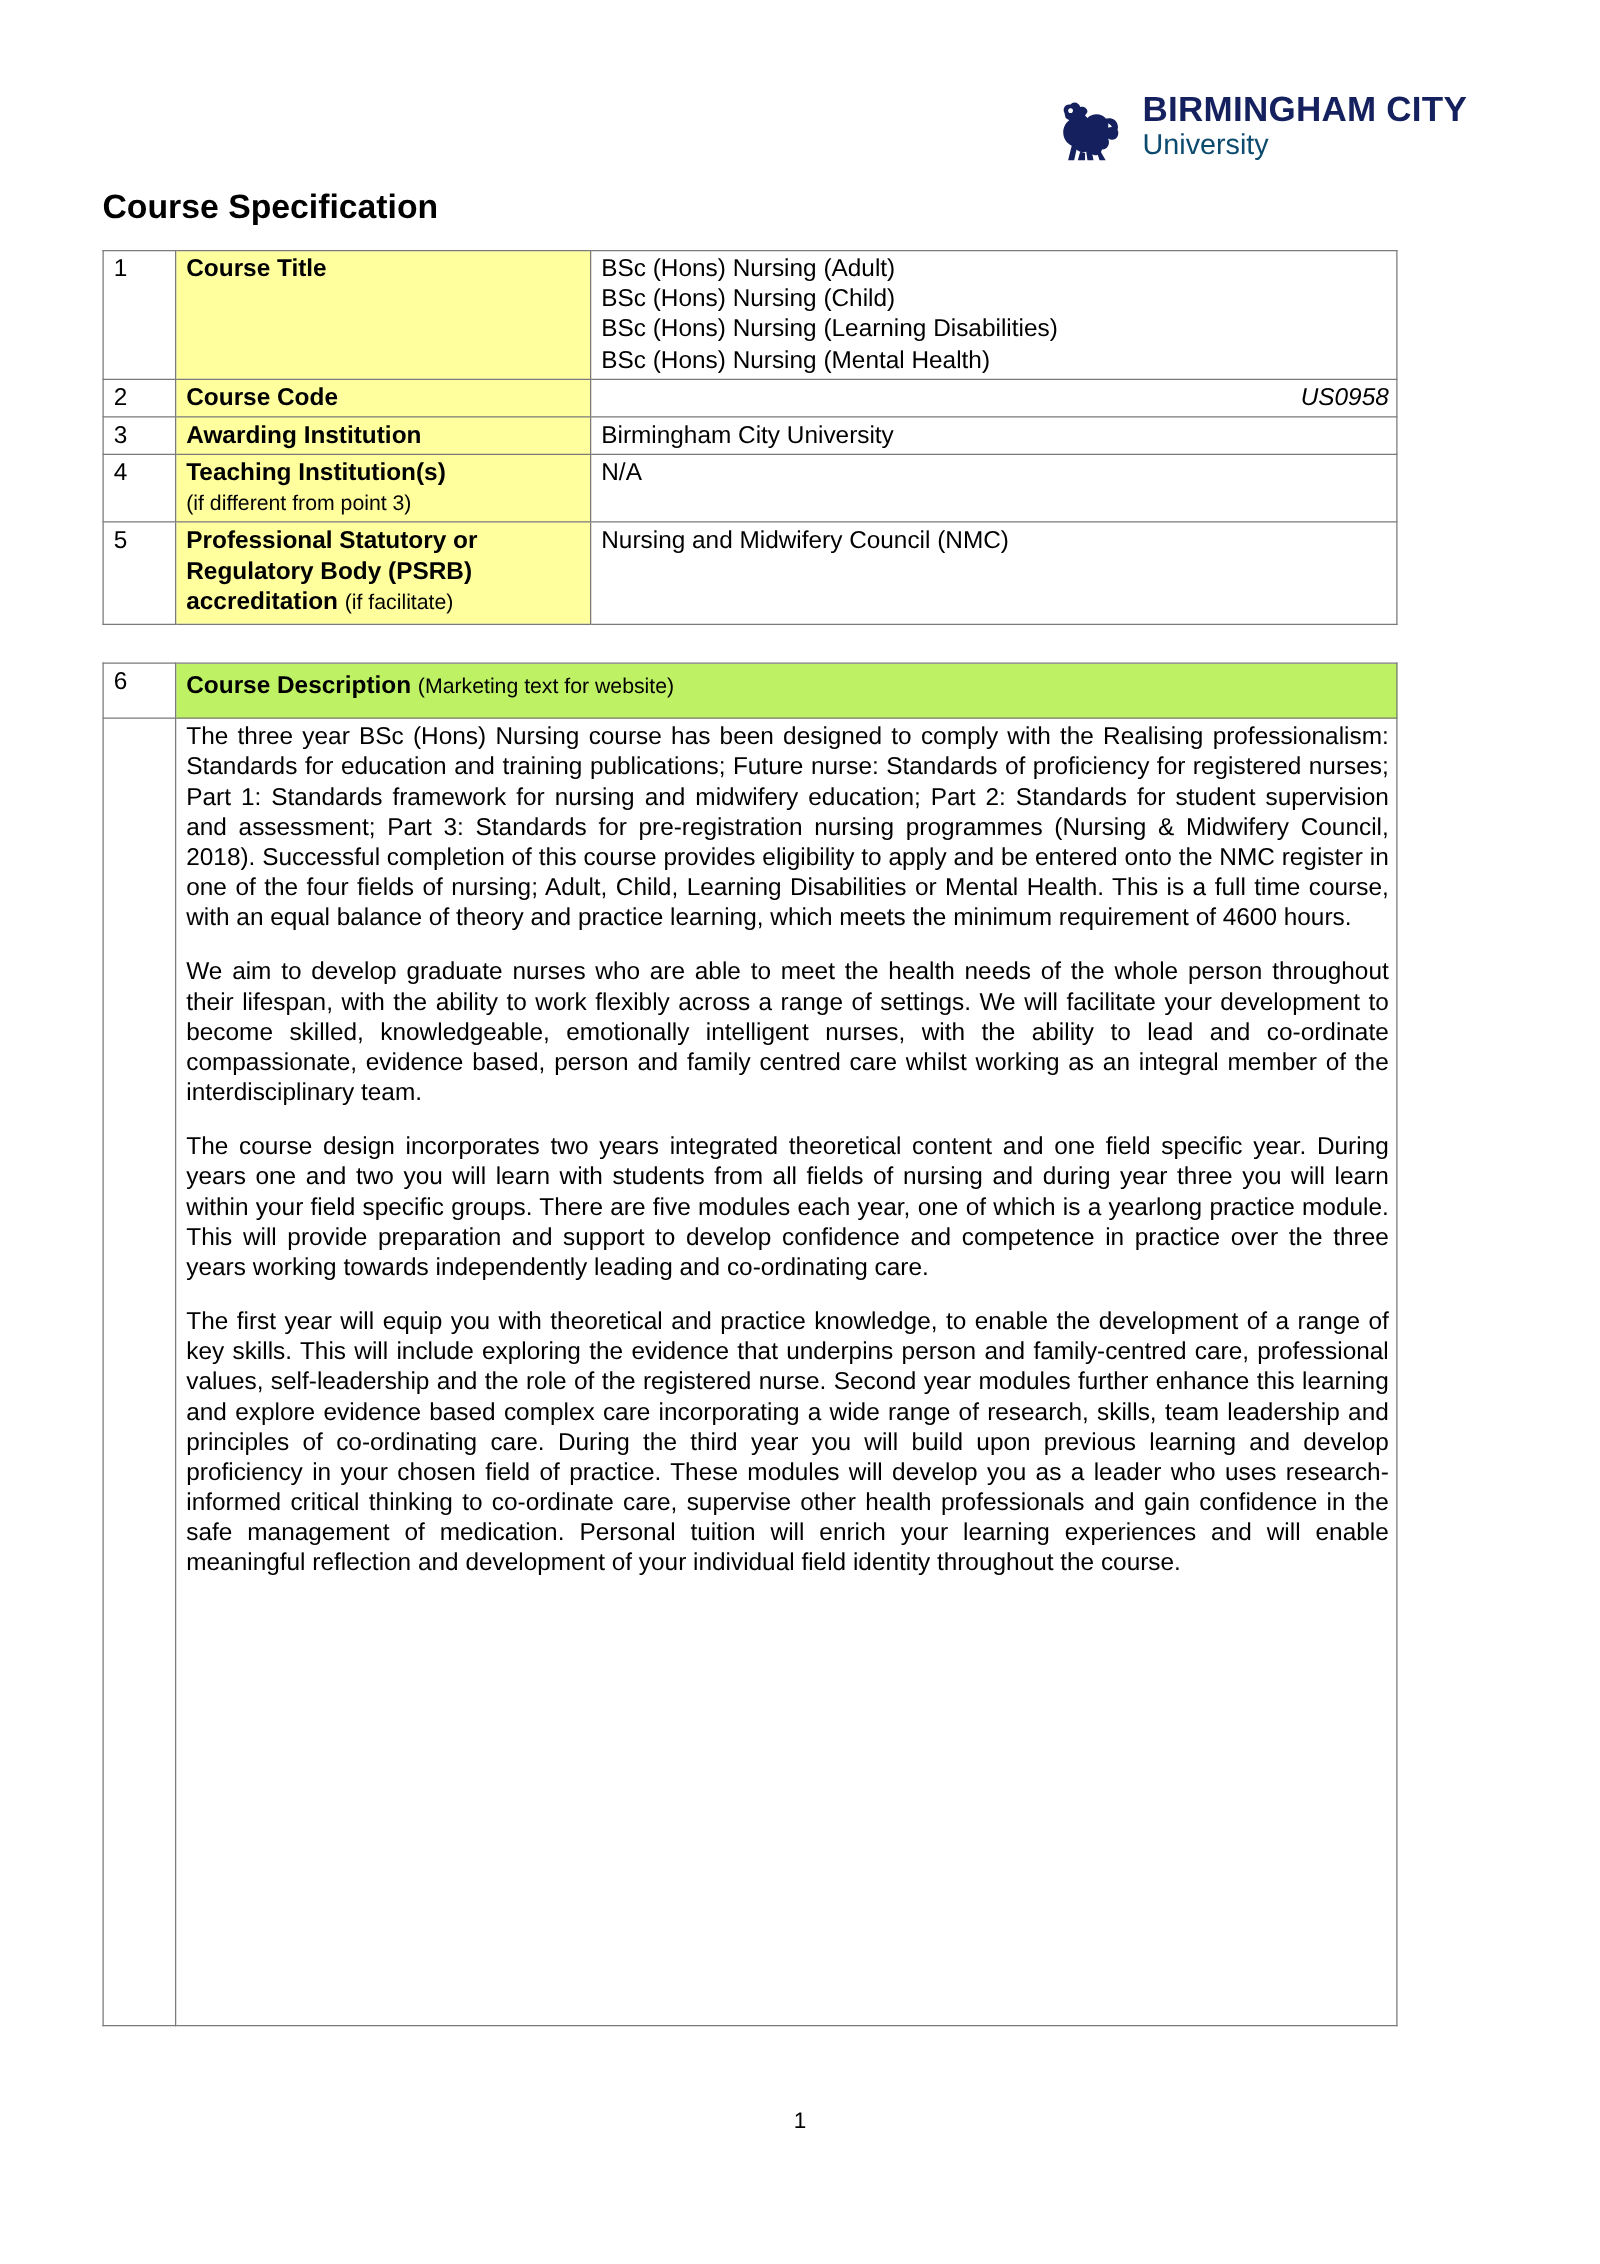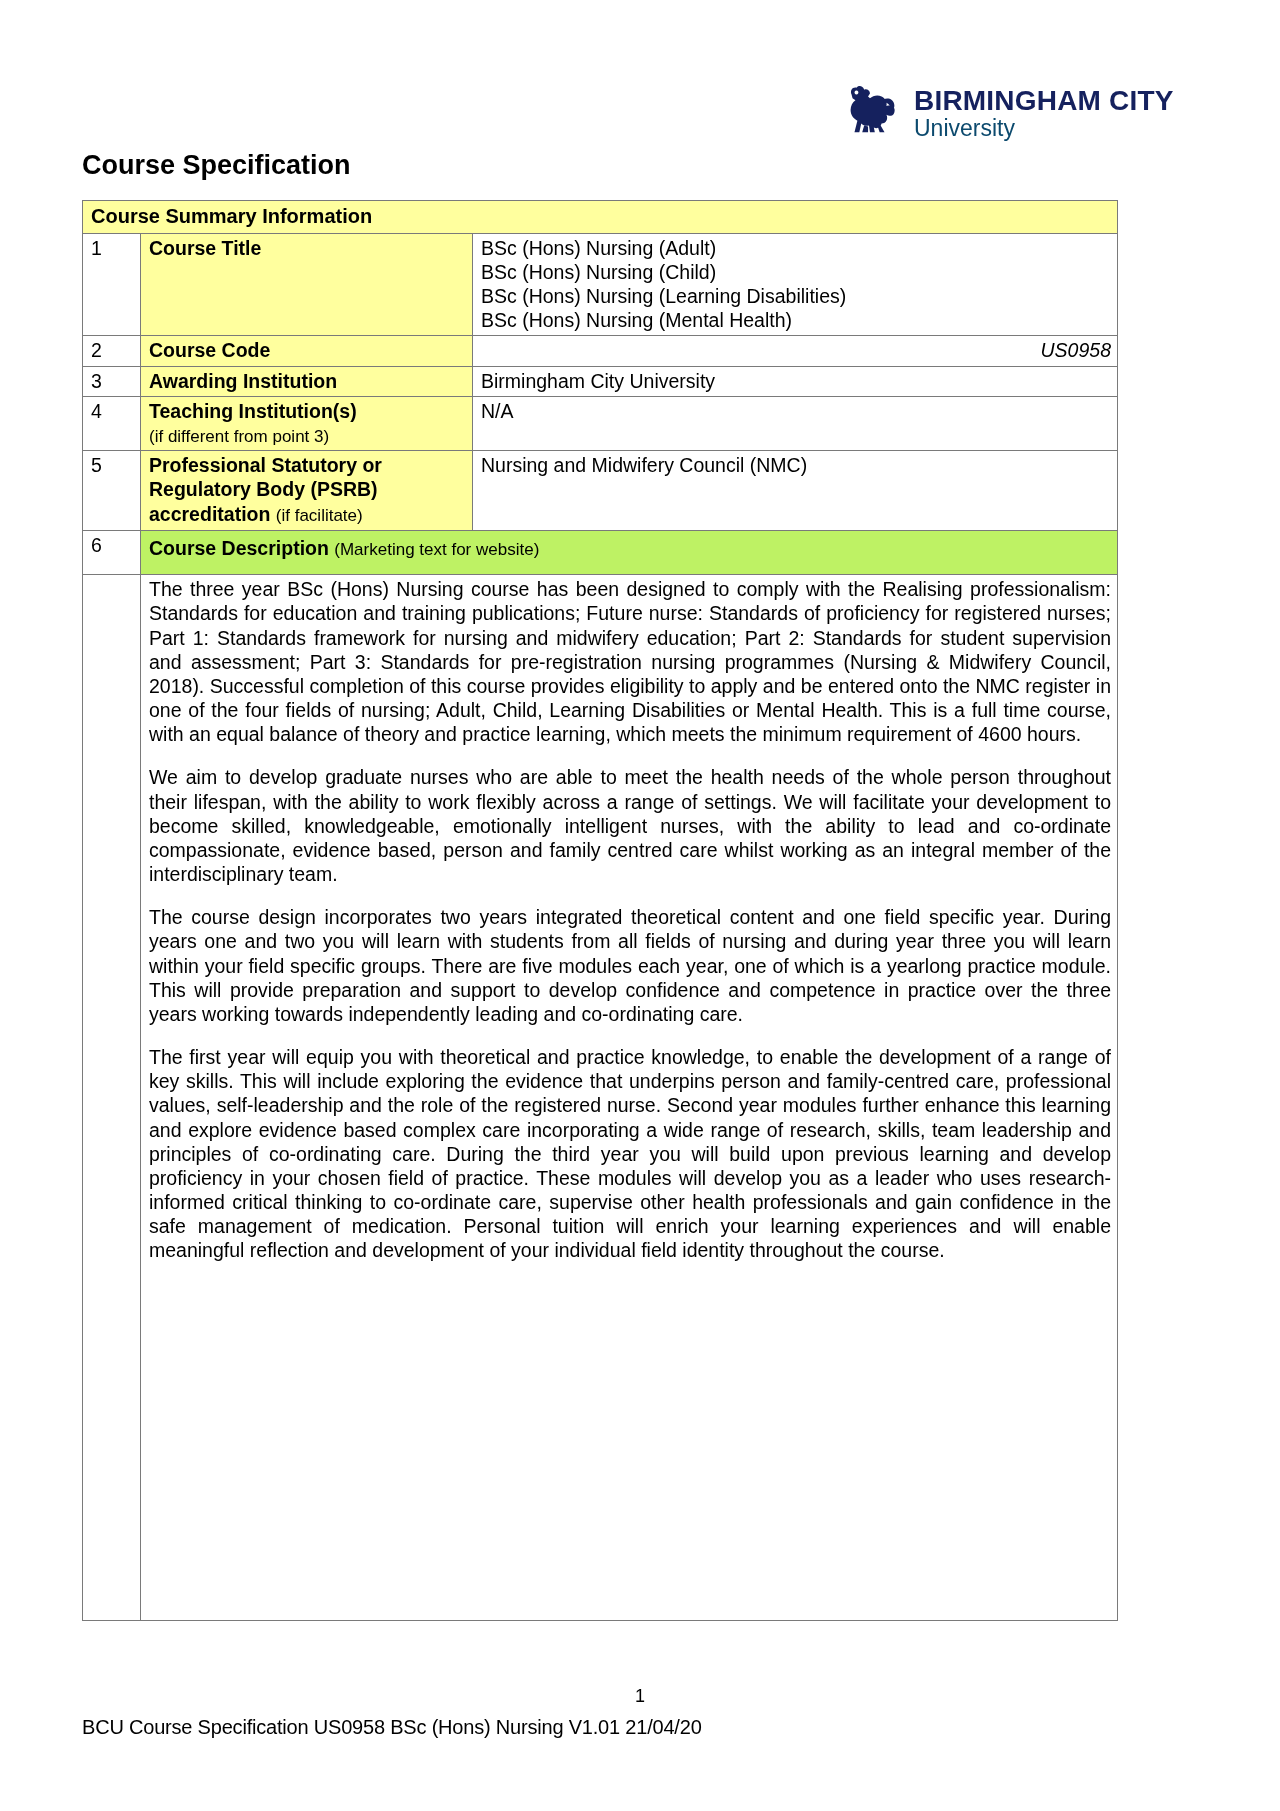--- a/index.html
+++ b/index.html
@@ -22,21 +22,21 @@
   }
 
   
   .logo-wrap {
     position: absolute;
     top: 74px;
     left: 838px;
     width: 300px;
     height: 66px;
     display: flex;
-    align-items: flex-end;
+    align-items: flex-start;
     gap: 14px;
   }
   .logo-mark {
     width: 62px;
     height: 62px;
     flex: 0 0 62px;
   }
   .logo-text {
     display: flex;
     flex-direction: column;
@@ -177,23 +177,20 @@
 
   <div class="page-title">Course Specification</div>
 
   <table class="doc-table" id="summary-table">
     <colgroup>
       <col class="col-num">
         <col class="col-label">
         <col class="col-value">
     </colgroup>
     <tbody>
-      <tr class="hdr-row">
-        <td colspan="3">Course Summary Information</td>
-      </tr>
 
       <tr>
         <td>1</td>
         <td class="yellow label-cell">Course Title</td>
         <td class="pre-value" style="white-space:pre-line">BSc (Hons) Nursing (Adult)
 BSc (Hons) Nursing (Child)
 BSc (Hons) Nursing (Learning Disabilities)
 BSc (Hons) Nursing (Mental Health)</td>
       </tr>
 
@@ -248,15 +245,14 @@
           <p>The three year BSc (Hons) Nursing course has been designed to comply with the Realising professionalism: Standards for education and training publications; Future nurse: Standards of proficiency for registered nurses; Part 1: Standards framework for nursing and midwifery education; Part 2:  Standards for student supervision and assessment; Part 3: Standards for pre-registration nursing programmes (Nursing &amp; Midwifery Council, 2018).  Successful completion of this course provides eligibility to apply and be entered onto the NMC register in one of the four fields of nursing; Adult, Child, Learning Disabilities or Mental Health.  This is a full time course, with an equal balance of theory and practice learning, which meets the minimum requirement of 4600 hours.</p>
           <p>We aim to develop graduate nurses who are able to meet the health needs of the whole person throughout their lifespan, with the ability to work flexibly across a range of settings. We will facilitate your development to become skilled, knowledgeable, emotionally intelligent nurses, with the ability to lead and co-ordinate compassionate, evidence based, person and family centred care whilst working as an integral member of the interdisciplinary team.</p>
           <p>The course design incorporates two years integrated theoretical content and one field specific year.  During years one and two you will learn with students from all fields of nursing and during year three you will learn within your field specific groups. There are five modules each year, one of which is a yearlong practice module. This will provide preparation and support to develop confidence and competence in practice over the three years working towards independently leading and co-ordinating care.</p>
           <p>The first year will equip you with theoretical and practice knowledge, to enable the development of a range of key skills. This will include exploring the evidence that underpins person and family-centred care, professional values, self-leadership and the role of the registered nurse. Second year modules further enhance this learning and explore evidence based complex care incorporating a wide range of research, skills, team leadership and principles of co-ordinating care. During the third year you will build upon previous learning and develop proficiency in your chosen field of practice. These modules will develop you as a leader who uses research-informed critical thinking to co-ordinate care, supervise other health professionals and gain confidence in the safe management of medication.   Personal tuition will enrich your learning experiences and will enable meaningful reflection and development of your individual field identity throughout the course.</p>
         </td>
       </tr>
     </tbody>
   </table>
 
   <div class="page-number">1</div>
-  <div class="footer-line">BCU Course Specification US0958 BSc (Hons) Nursing V1.01 21/04/20</div>
 
 </div>
 
 </body></html>

